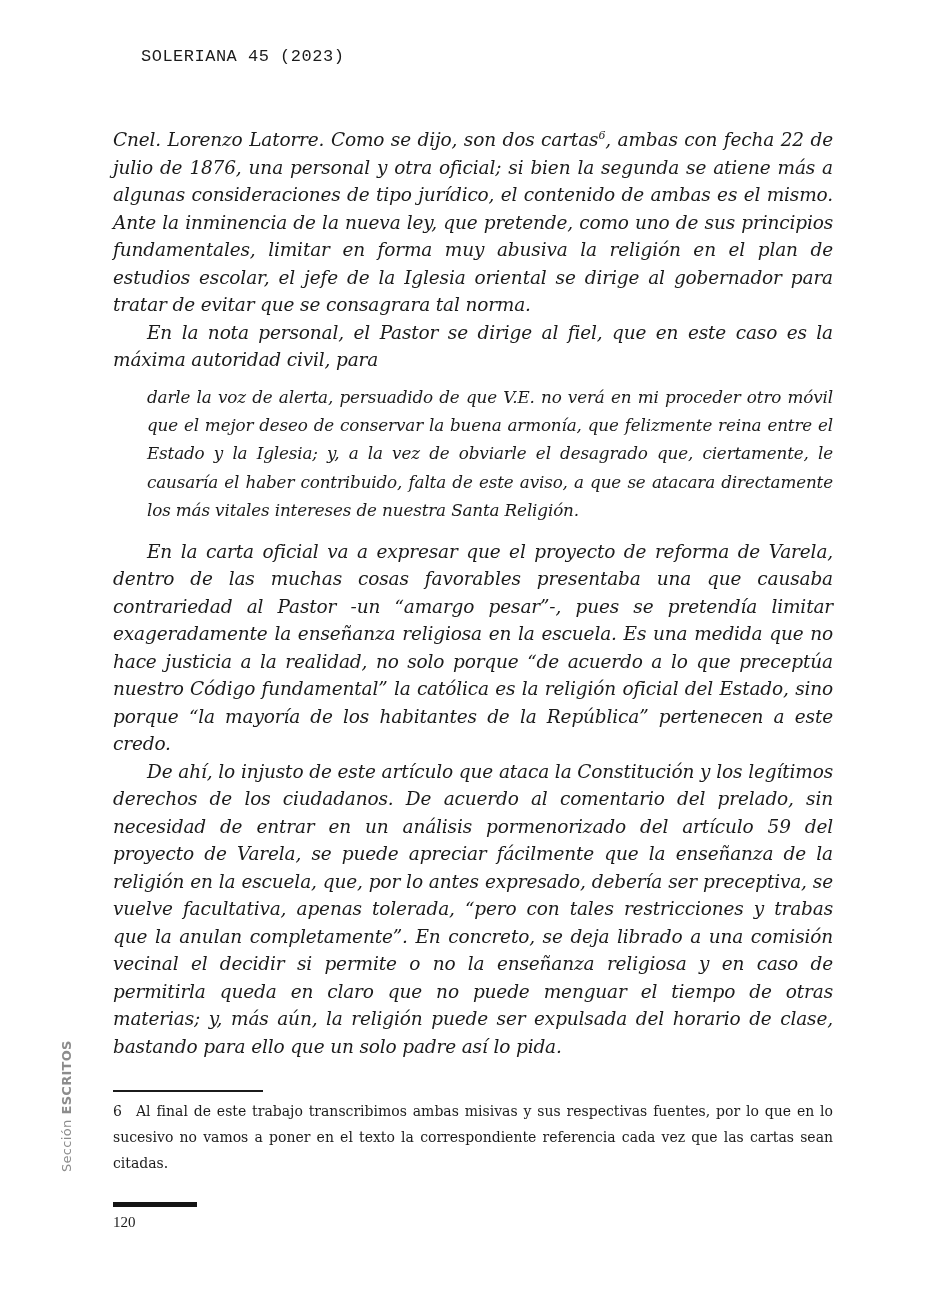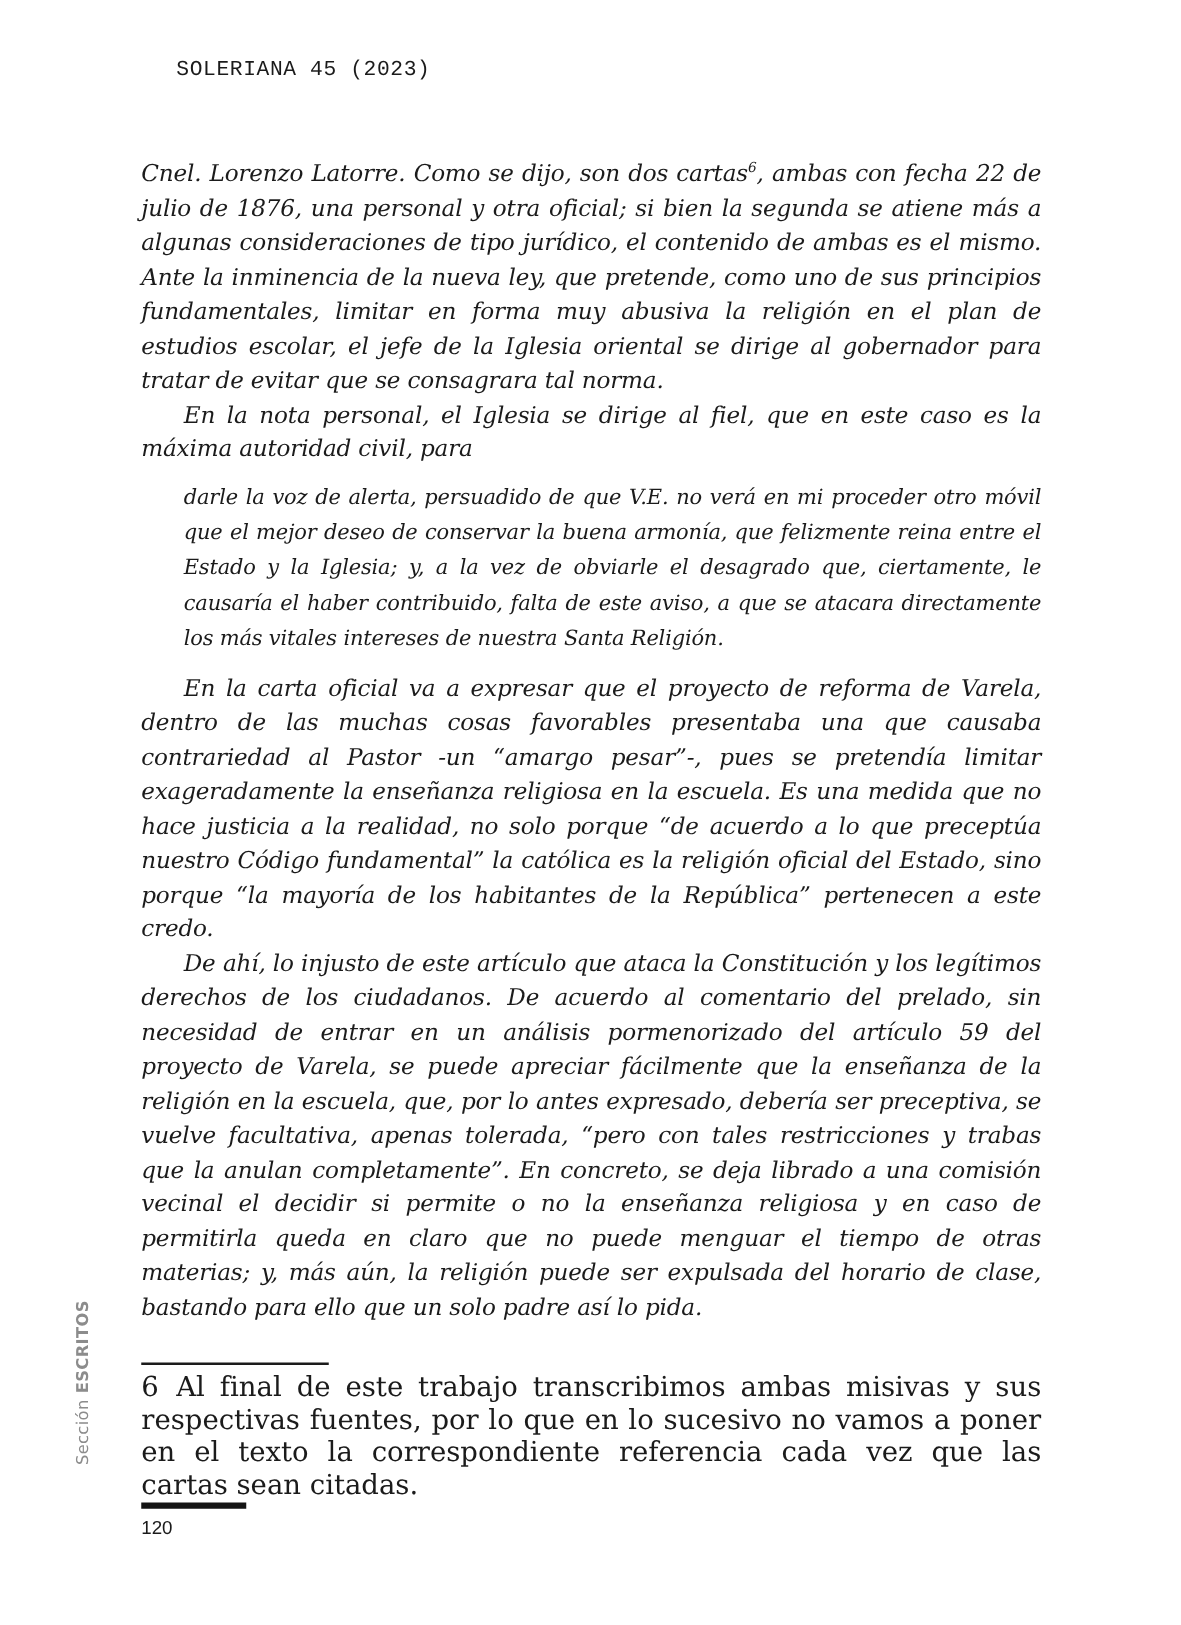--- a/index.html
+++ b/index.html
@@ -55,21 +55,21 @@
     top: 1090px;
     width: 720px;
   }
   .footnote-rule {
     width: 150px;
     height: 2px;
     background: #1b1b1b;
     margin-bottom: 6px;
   }
   .footnote-text {
-    font-size: 22px;
+    font-size: 14px;
     line-height: 26px;
     text-align: justify;
     color: #1b1b1b;
   }
   .footnote-num { }
   .footnote-gap {
     display: inline-block;
     width: 14px;
   }
   .sidebar-label {
@@ -91,37 +91,37 @@
     left: 113px;
     top: 1202px;
   }
   .pagefoot-rule {
     width: 84px;
     height: 4.5px;
     background: #141414;
   }
   .page-number {
     margin-top: 7px;
-    font-family: Liberation Sans, sans-serif;
+    font-family: Liberation Serif, serif;
     font-size: 15px;
     color: #1b1b1b;
   }
 </style>
 </head>
 <body>
 
 <div class="page">
 
   <div class="journal-header">SOLERIANA 45 (2023)</div>
 
   <div class="content">
 
     <p class="noindent"><span>Cnel. Lorenzo Latorre. Como se dijo, son dos cartas</span><sup class="fnref">6</sup><span>, ambas con fecha 22 de julio de 1876, una personal y otra oficial; si bien la segunda se atiene más a algunas consideraciones de tipo jurídico, el contenido de ambas es el mismo. Ante la inminencia de la nueva ley, que pretende, como uno de sus principios fundamentales, limitar en forma muy abusiva la religión en el plan de estudios escolar, el jefe de la Iglesia oriental se dirige al gobernador para tratar de evitar que se consagrara tal norma.</span></p>
 
-    <p class="indent">En la nota personal, el Iglesia se dirige al fiel, que en este caso es la máxima autoridad civil, para</p>
+    <p class="indent">En la nota personal, el Pastor se dirige al fiel, que en este caso es la máxima autoridad civil, para</p>
 
     <blockquote class="quote">darle la voz de alerta, persuadido de que V.E. no verá en mi proceder otro móvil que el mejor deseo de conservar la buena armonía, que felizmente reina entre el Estado y la Iglesia; y, a la vez de obviarle el desagrado que, ciertamente, le causaría el haber contribuido, falta de este aviso, a que se atacara directamente los más vitales intereses de nuestra Santa Religión.</blockquote>
 
     <p class="indent">En la carta oficial va a expresar que el proyecto de reforma de Varela, dentro de las muchas cosas favorables presentaba una que causaba contrariedad al Pastor -un “amargo pesar”-, pues se pretendía limitar exageradamente la enseñanza religiosa en la escuela. Es una medida que no hace justicia a la realidad, no solo porque “de acuerdo a lo que preceptúa nuestro Código fundamental” la católica es la religión oficial del Estado, sino porque “la mayoría de los habitantes de la República” pertenecen a este credo.</p>
 
     <p class="indent">De ahí, lo injusto de este artículo que ataca la Constitución y los legítimos derechos de los ciudadanos. De acuerdo al comentario del prelado, sin necesidad de entrar en un análisis pormenorizado del artículo 59 del proyecto de Varela, se puede apreciar fácilmente que la enseñanza de la religión en la escuela, que, por lo antes expresado, debería ser preceptiva, se vuelve facultativa, apenas tolerada, “pero con tales restricciones y trabas que la anulan completamente”. En concreto, se deja librado a una comisión vecinal el decidir si permite o no la enseñanza religiosa y en caso de permitirla queda en claro que no puede menguar el tiempo de otras materias; y, más aún, la religión puede ser expulsada del horario de clase, bastando para ello que un solo padre así lo pida.</p>
 
   </div>
 
   <div class="sidebar-label">

